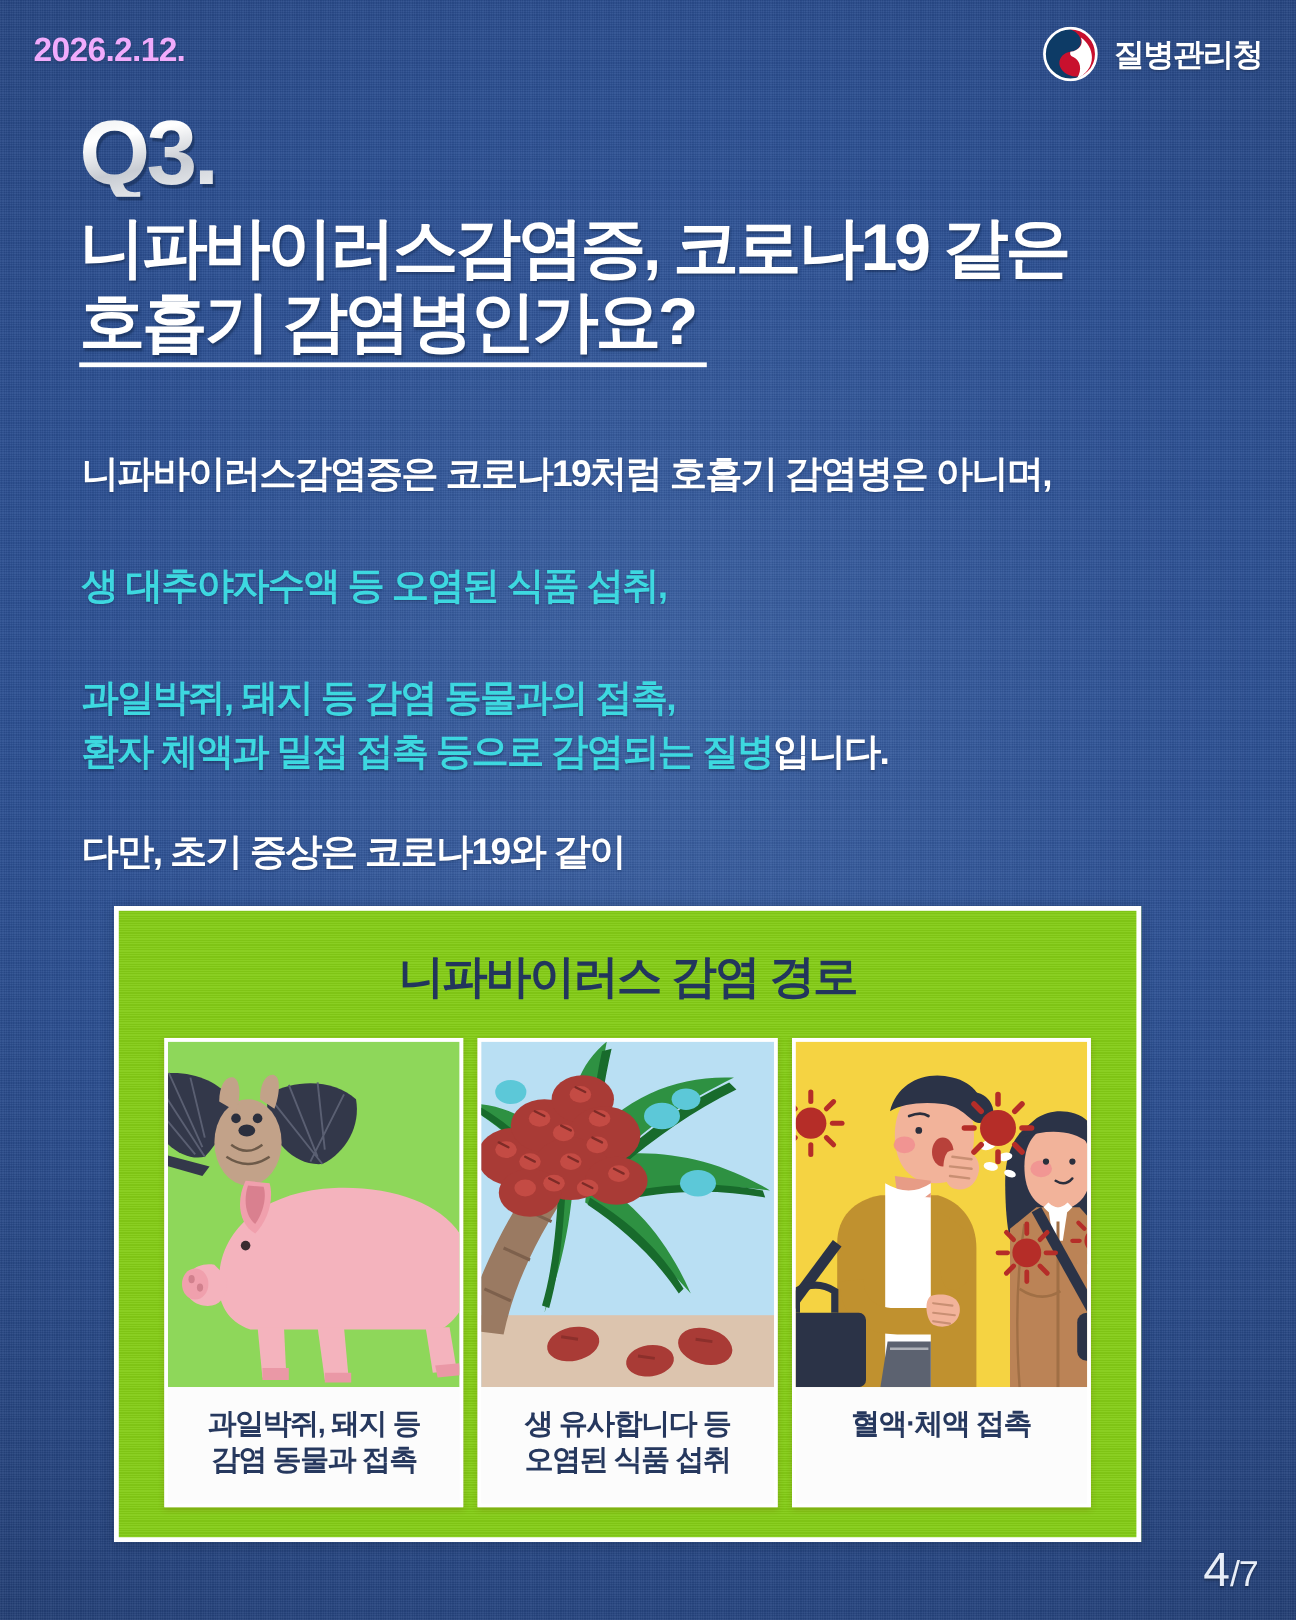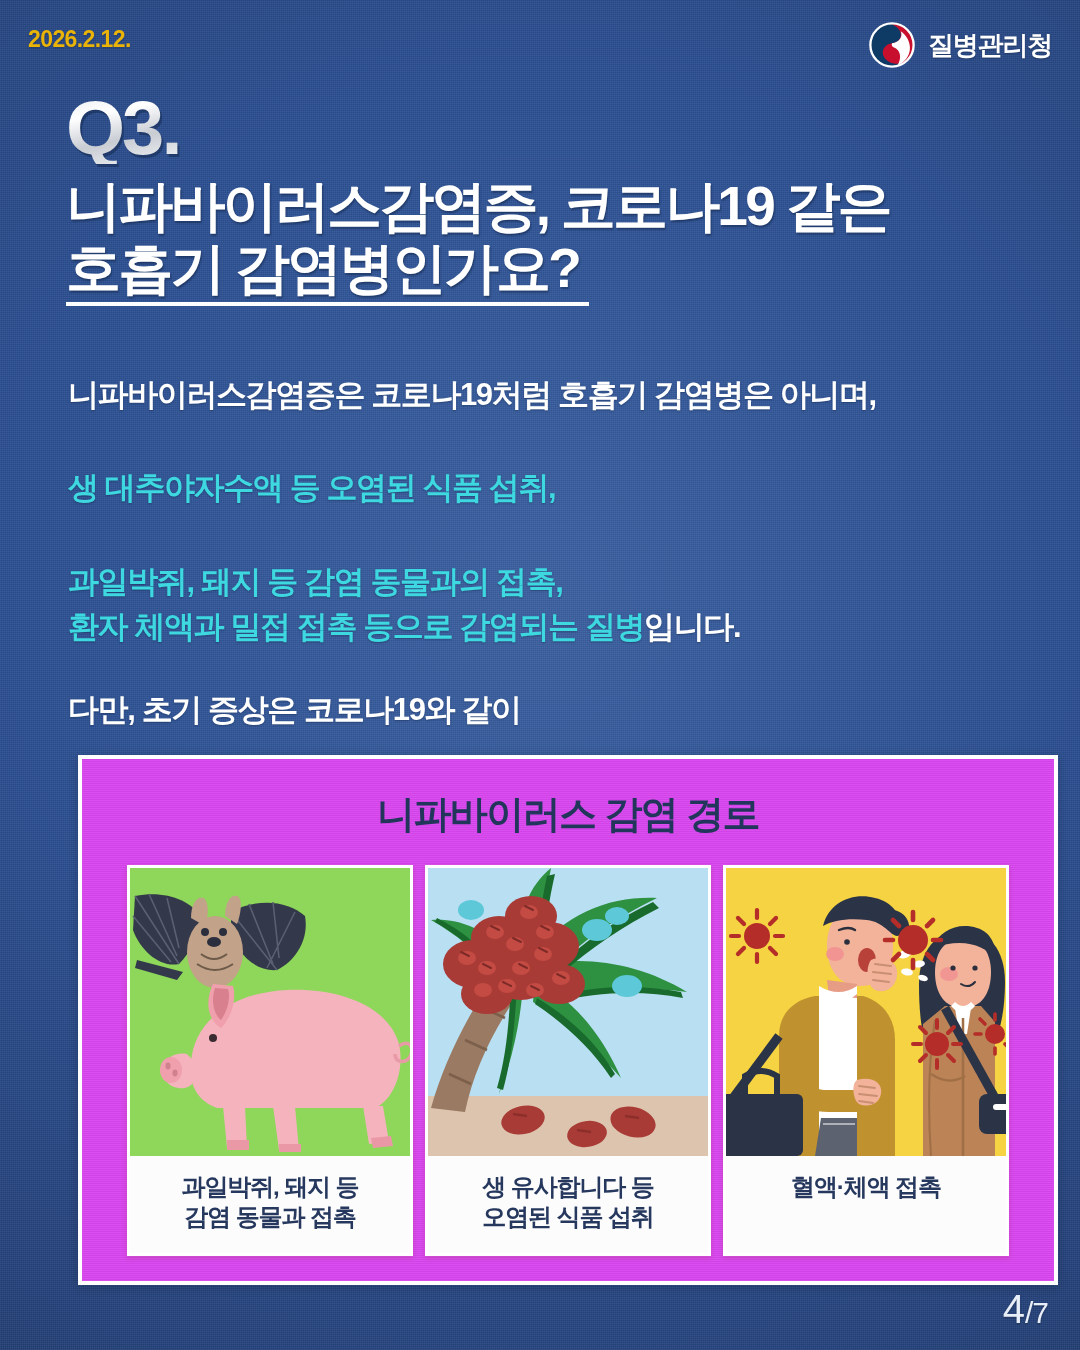--- a/index.html
+++ b/index.html
@@ -30,21 +30,21 @@
     background:radial-gradient(ellipse 78% 62% at 50% 45%, rgba(255,255,255,.06), rgba(0,0,0,0) 62%);
     pointer-events:none;
   }
 
   .layer { position:relative; z-index:3; }
 
   
   .header { position:absolute; top:0; left:0; right:0; height:92px; }
   .date {
     position:absolute; left:28px; top:26px;
-    color:#eab308; font-size:23px; font-weight:600; letter-spacing:-.6px;
+    color:#f0abfc; font-size:28px; font-weight:600; letter-spacing:-.6px;
     text-shadow:0 1px 2px rgba(0,0,0,.25);
   }
   .brand { position:absolute; right:28px; top:22px; display:flex; align-items:center; gap:13px; }
   .brand-mark { width:46px; height:46px; display:block; }
   .brand-name {
     color:#ffffff; font-size:26px; font-weight:700; letter-spacing:-1.2px;
     text-shadow:0 1px 2px rgba(0,0,0,.25);
   }
 
   
@@ -72,22 +72,22 @@
     font-size:31px; line-height:1.46; letter-spacing:-1.4px; font-weight:600;
     color:#ffffff;
     text-shadow:0 1px 2px rgba(12,28,58,.35);
   }
   .hl { color:#3dd8e0; font-weight:700;margin-top:48px; }
   .body-copy .para2 { margin-top:38px; }
   .body-copy p { white-space:nowrap; }
 
   
   .panel {
-    position:absolute; left:78px; top:755px; width:980px; height:530px;
-    background:#d946ef;
+    position:absolute; left:95px; top:755px; width:856px; height:530px;
+    background:#84cc16;
     border:4px solid #ffffff;
     box-shadow:0 2px 10px rgba(0,0,0,.18);
   }
   .panel-noise{
     position:absolute; inset:0;
     background-image:repeating-linear-gradient(0deg, rgba(255,255,255,.05) 0 1px, rgba(0,0,0,.04) 1px 2px);
     pointer-events:none;
   }
   .panel-title {
     position:relative; z-index:2;

